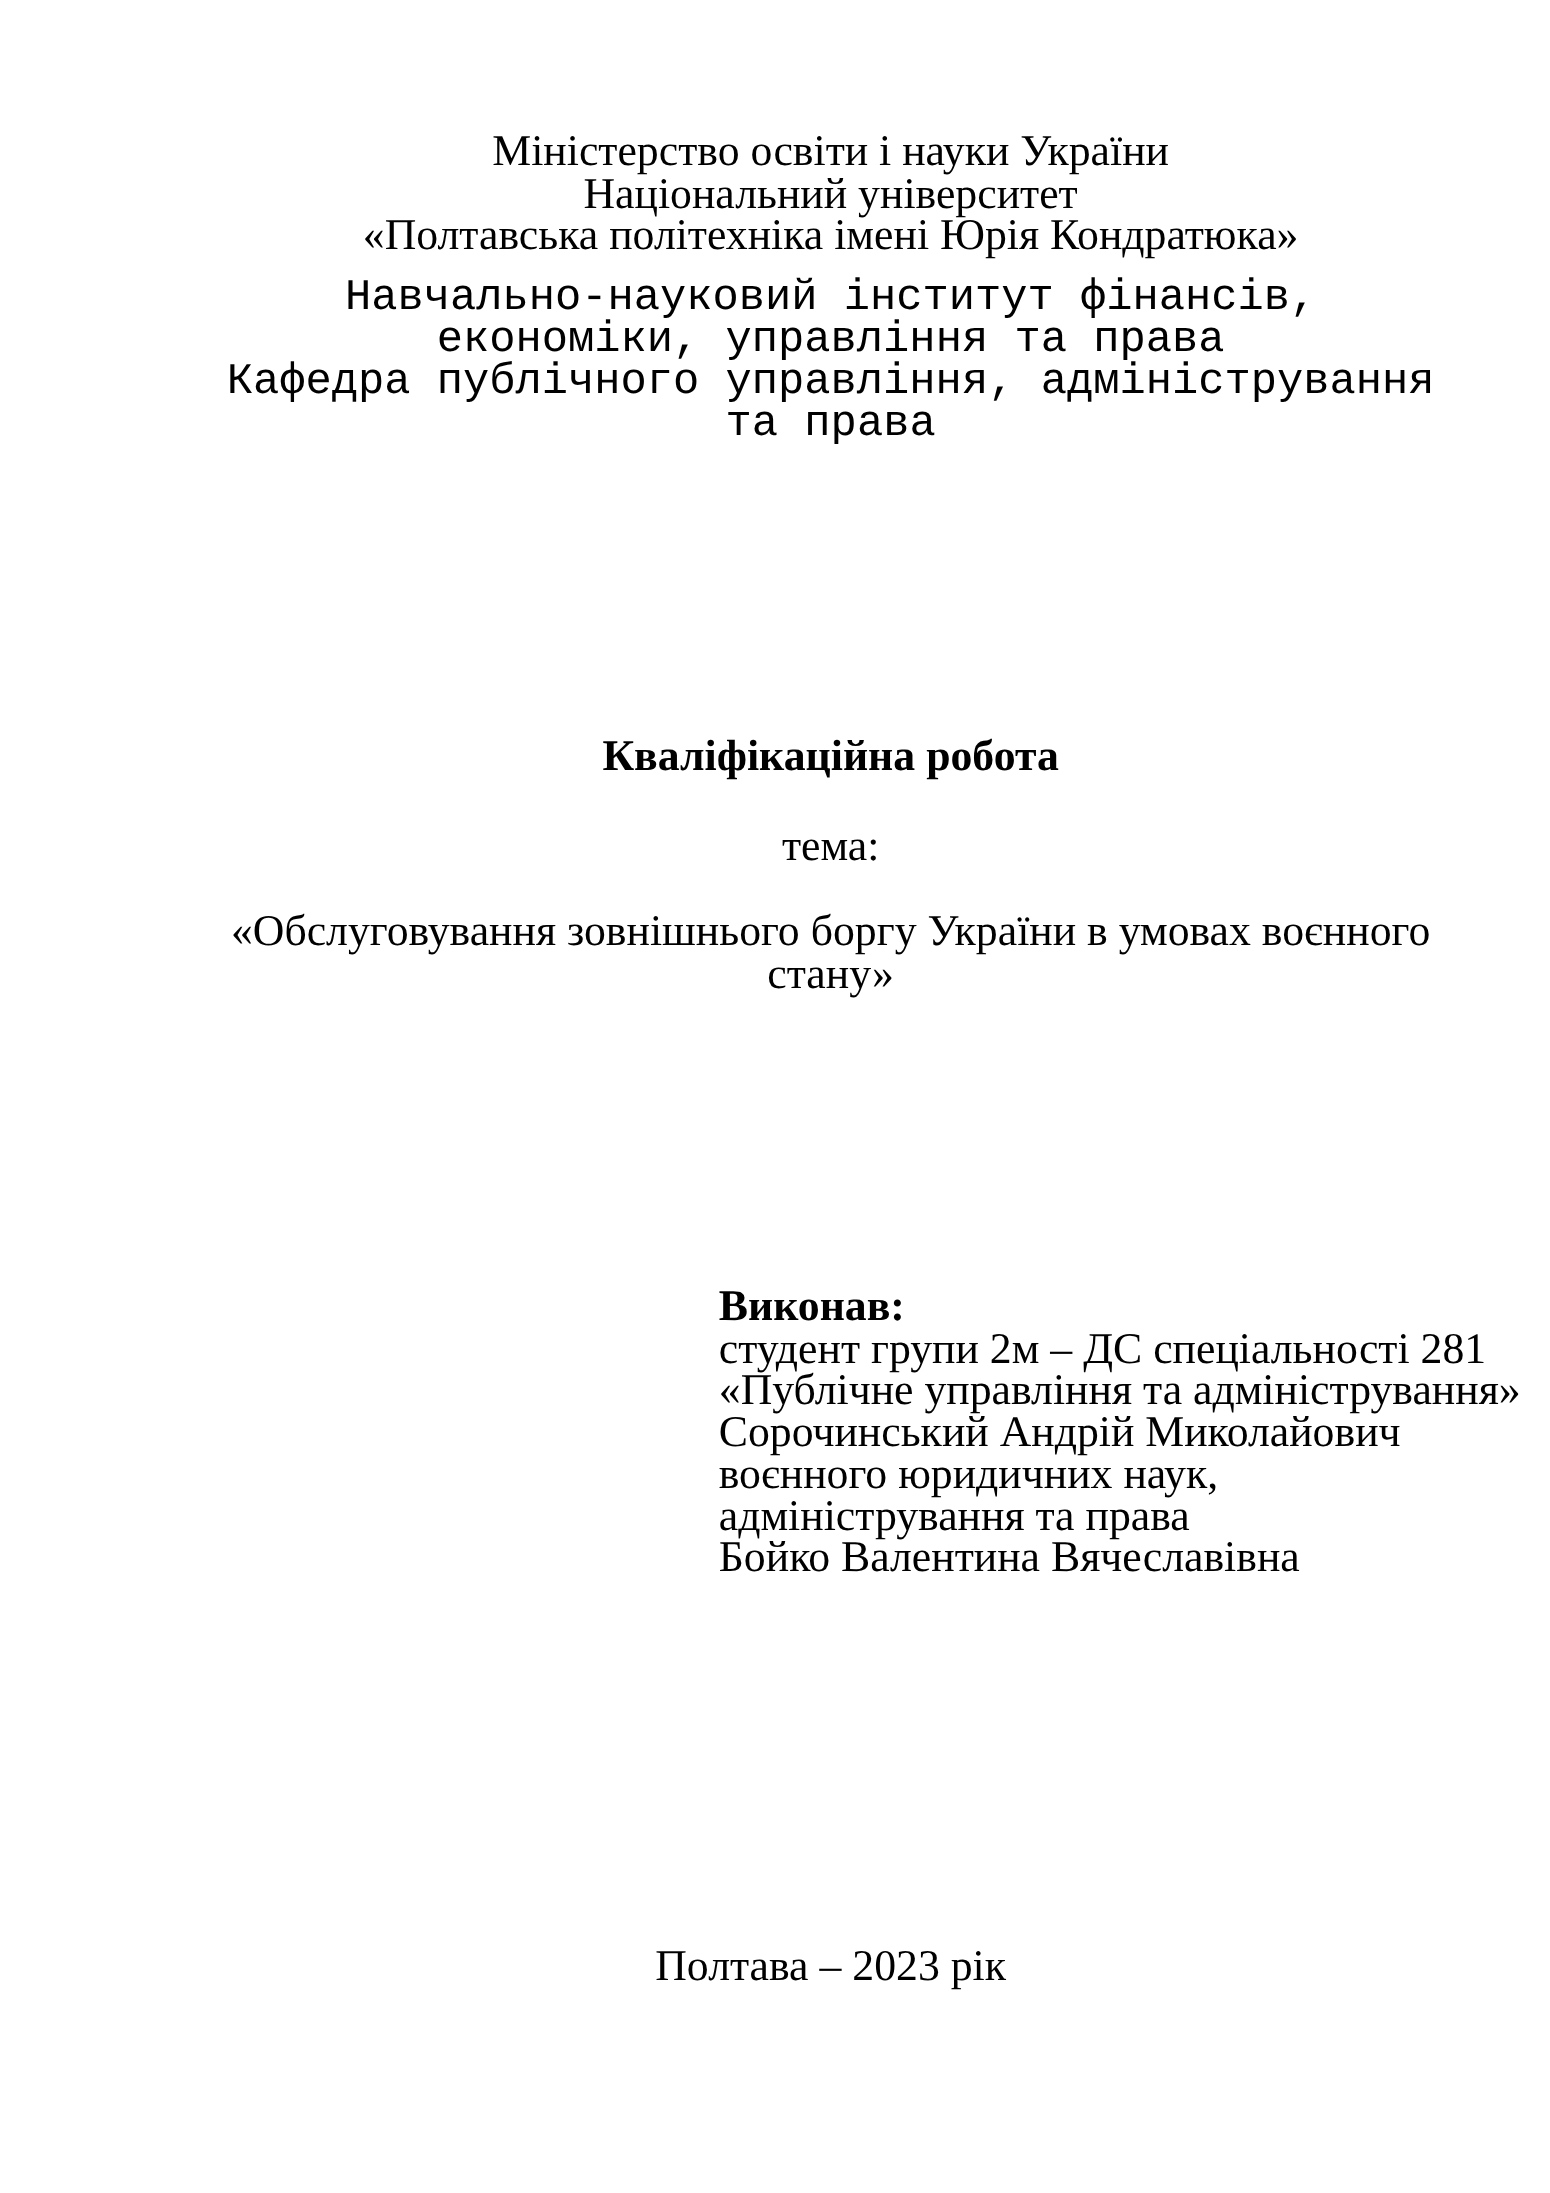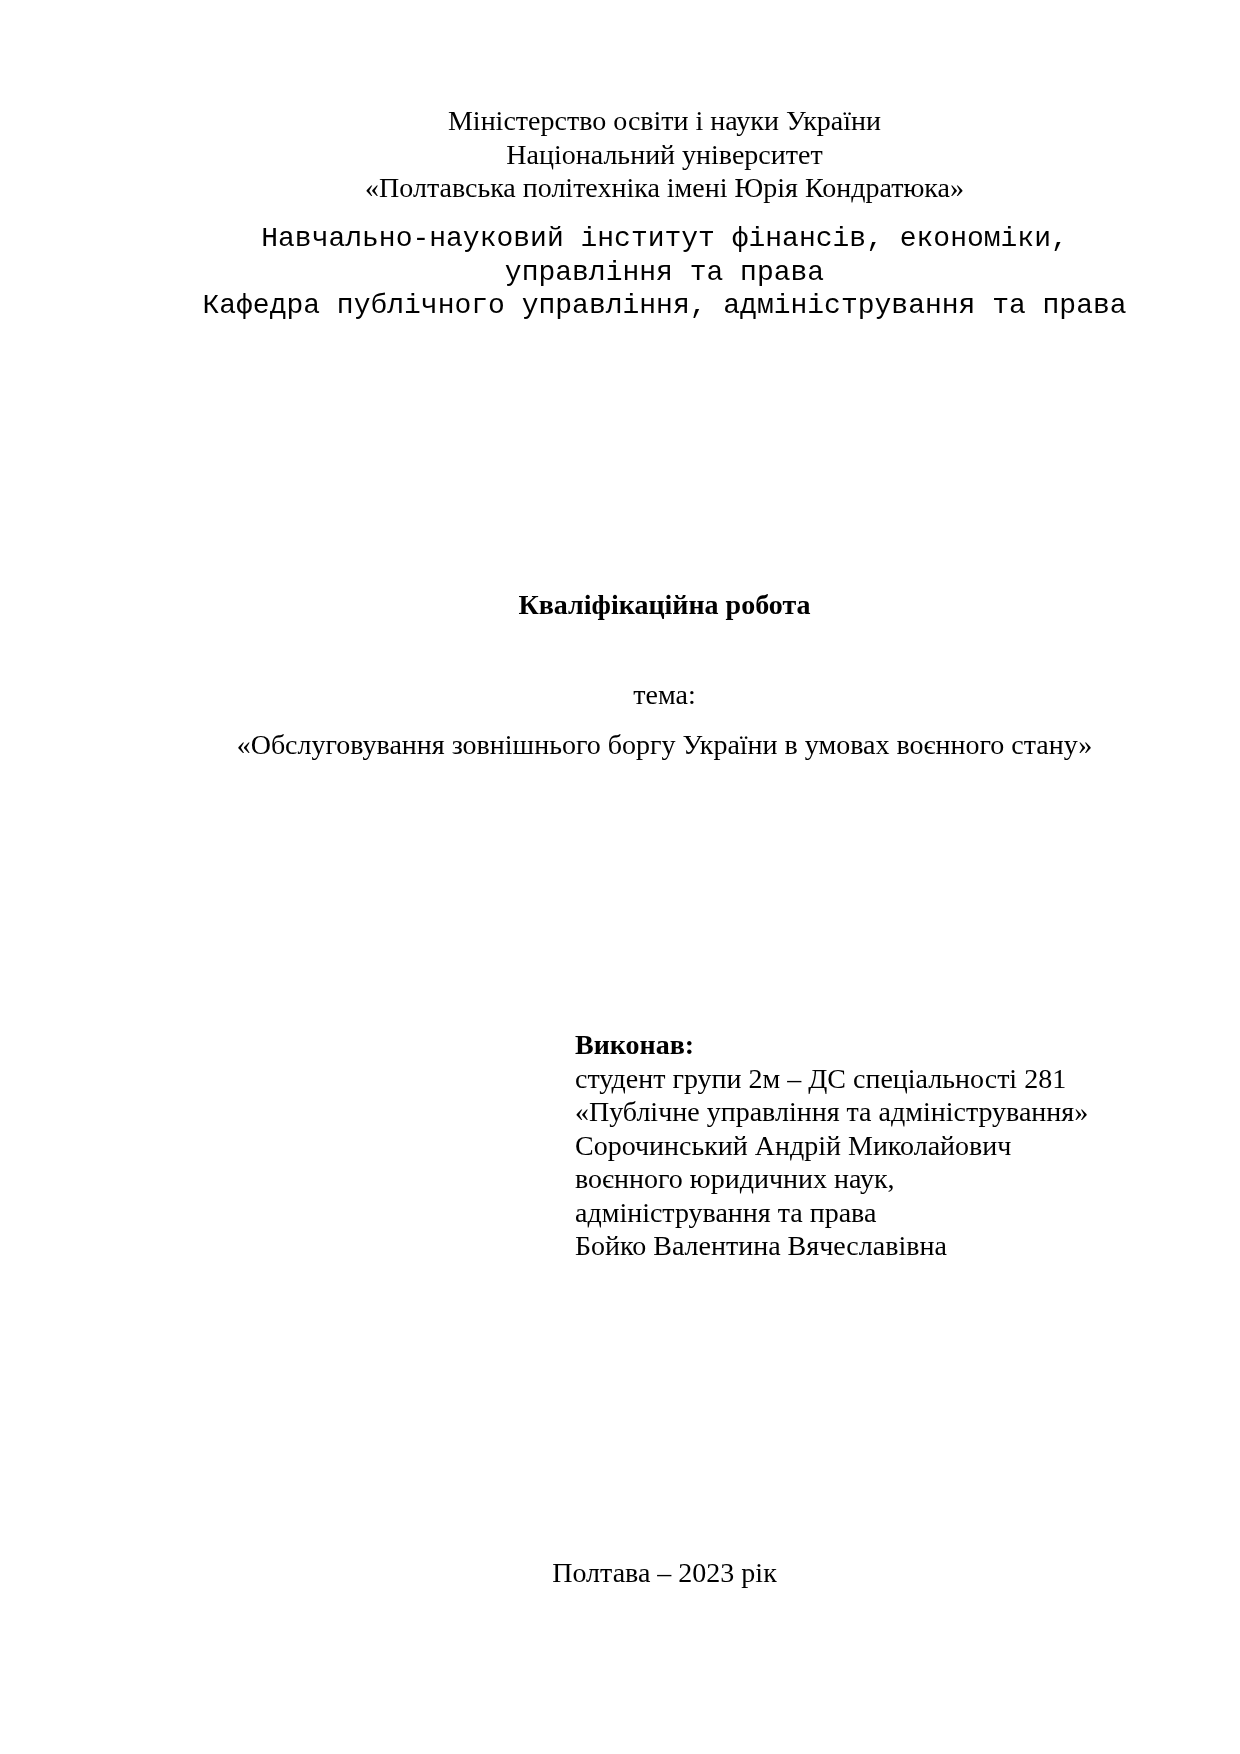--- a/index.html
+++ b/index.html
@@ -7,34 +7,34 @@
   body {
     font-family: "Liberation Serif", "DejaVu Serif", serif;
     color: #000000;
   }
   .page {
     position: relative;
     width: 1240px;
     height: 1754px;
     background: #ffffff;
     overflow: hidden;
-    font-size: 28px;
+    font-size: 35px;
     line-height: 33.5px;
   }
   
   .centered-block {
     position: absolute;
     left: 177px;
     width: 975px;
     text-align: center;
   }
   .header-top    { top: 104px; }
   .header-sub    { top: 222px; font-family: Liberation Mono, monospace; }
   .work-type     { top: 588px; font-weight: bold; }
-  .theme-label   { top: 660px; margin-top: 18px; }
+  .theme-label   { top: 660px; }
   .work-title    { top: 728px; }
   .footer-line   { top: 1556px; }
   .credits-block {
     position: absolute;
     left: 575px;
     top: 1028px;
     text-align: left;
     white-space: nowrap;
   }
   .bold { font-weight: bold; }

